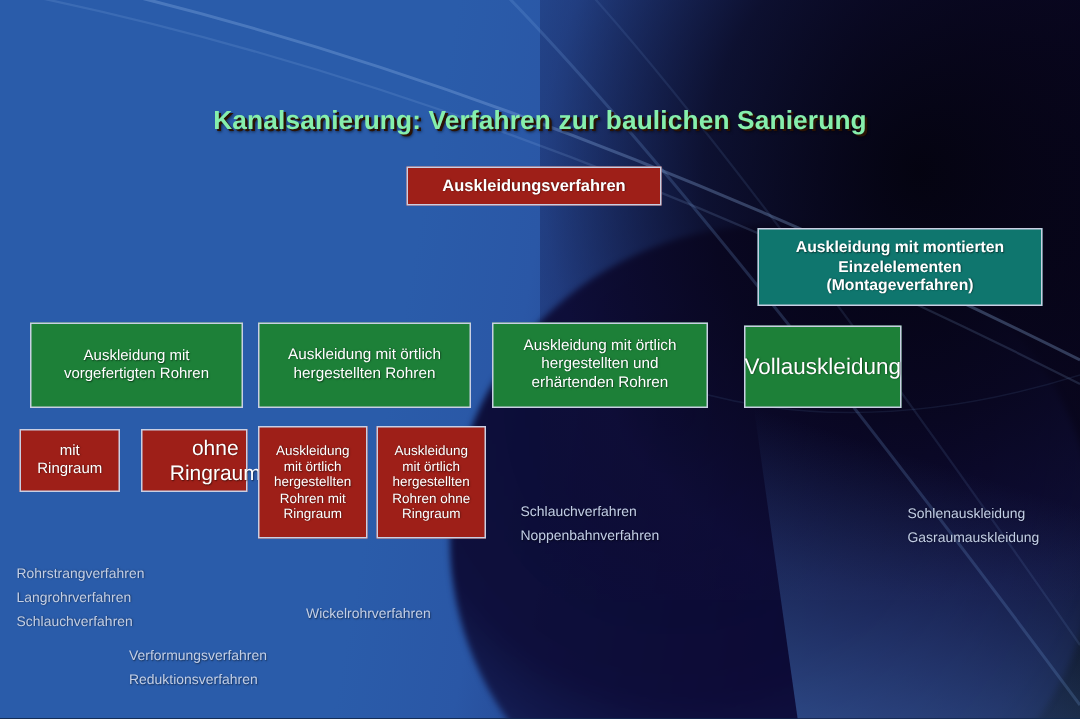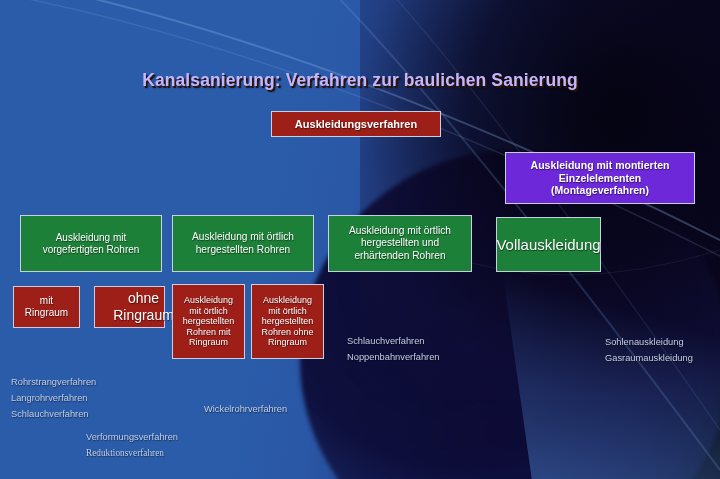--- a/index.html
+++ b/index.html
@@ -70,40 +70,40 @@
   }
   
   .title {
     position: absolute;
     left: 0;
     top: 70px;
     width: 720px;
     text-align: center;
     font-size: 17.5px;
     font-weight: bold;
-    color: #c4b5fd;
+    color: #86efac;
     letter-spacing: 0.1px;
     text-shadow: 1.6px 1.6px 0 #2b1304, 2px 2px 2px rgba(0,0,0,0.55);
   }
   
   .node {
     position: absolute;
     box-sizing: border-box;
     display: flex;
     align-items: center;
     justify-content: center;
     text-align: center;
     color: #ffffff;
     line-height: 1.18;
     border: 1px solid #c9cfe3;
     text-shadow: 0.5px 0.5px 1px rgba(0,0,0,0.55);
   }
   .node span { display: block; padding: 0 4px; }
   .red    { background: #9e1f18; }
-  .purple { background: #6d28d9; }
+  .purple { background: #0f766e; }
   .green  { background: #1d8038; }
   .n-bold { font-weight: bold; }
 
   
   .label {
     position: absolute;
     color: #c3cfe6;
     font-size: 9.3px;
     white-space: nowrap;
     text-shadow: 0.5px 0.5px 1px rgba(0,0,0,0.5);
@@ -186,21 +186,21 @@
 hergestellten
 Rohren ohne
 Ringraum</span>
   </div>
 
   <div class="label" style="left:11px; top:348px;">Rohrstrangverfahren</div>
   <div class="label" style="left:11px; top:364px;">Langrohrverfahren</div>
   <div class="label" style="left:11px; top:380px;">Schlauchverfahren</div>
 
   <div class="label" style="left:86px; top:403px;">Verformungsverfahren</div>
-  <div class="label" style="left:86px; top:419px;font-family:Liberation Serif, serif;">Reduktionsverfahren</div>
+  <div class="label" style="left:86px; top:419px;">Reduktionsverfahren</div>
 
   <div class="label" style="left:204px; top:375px;">Wickelrohrverfahren</div>
 
   <div class="label" style="left:347px; top:307px;">Schlauchverfahren</div>
   <div class="label" style="left:347px; top:323px;">Noppenbahnverfahren</div>
 
   <div class="label" style="left:605px; top:308px;">Sohlenauskleidung</div>
   <div class="label" style="left:605px; top:324px;">Gasraumauskleidung</div>
 
 </div>

